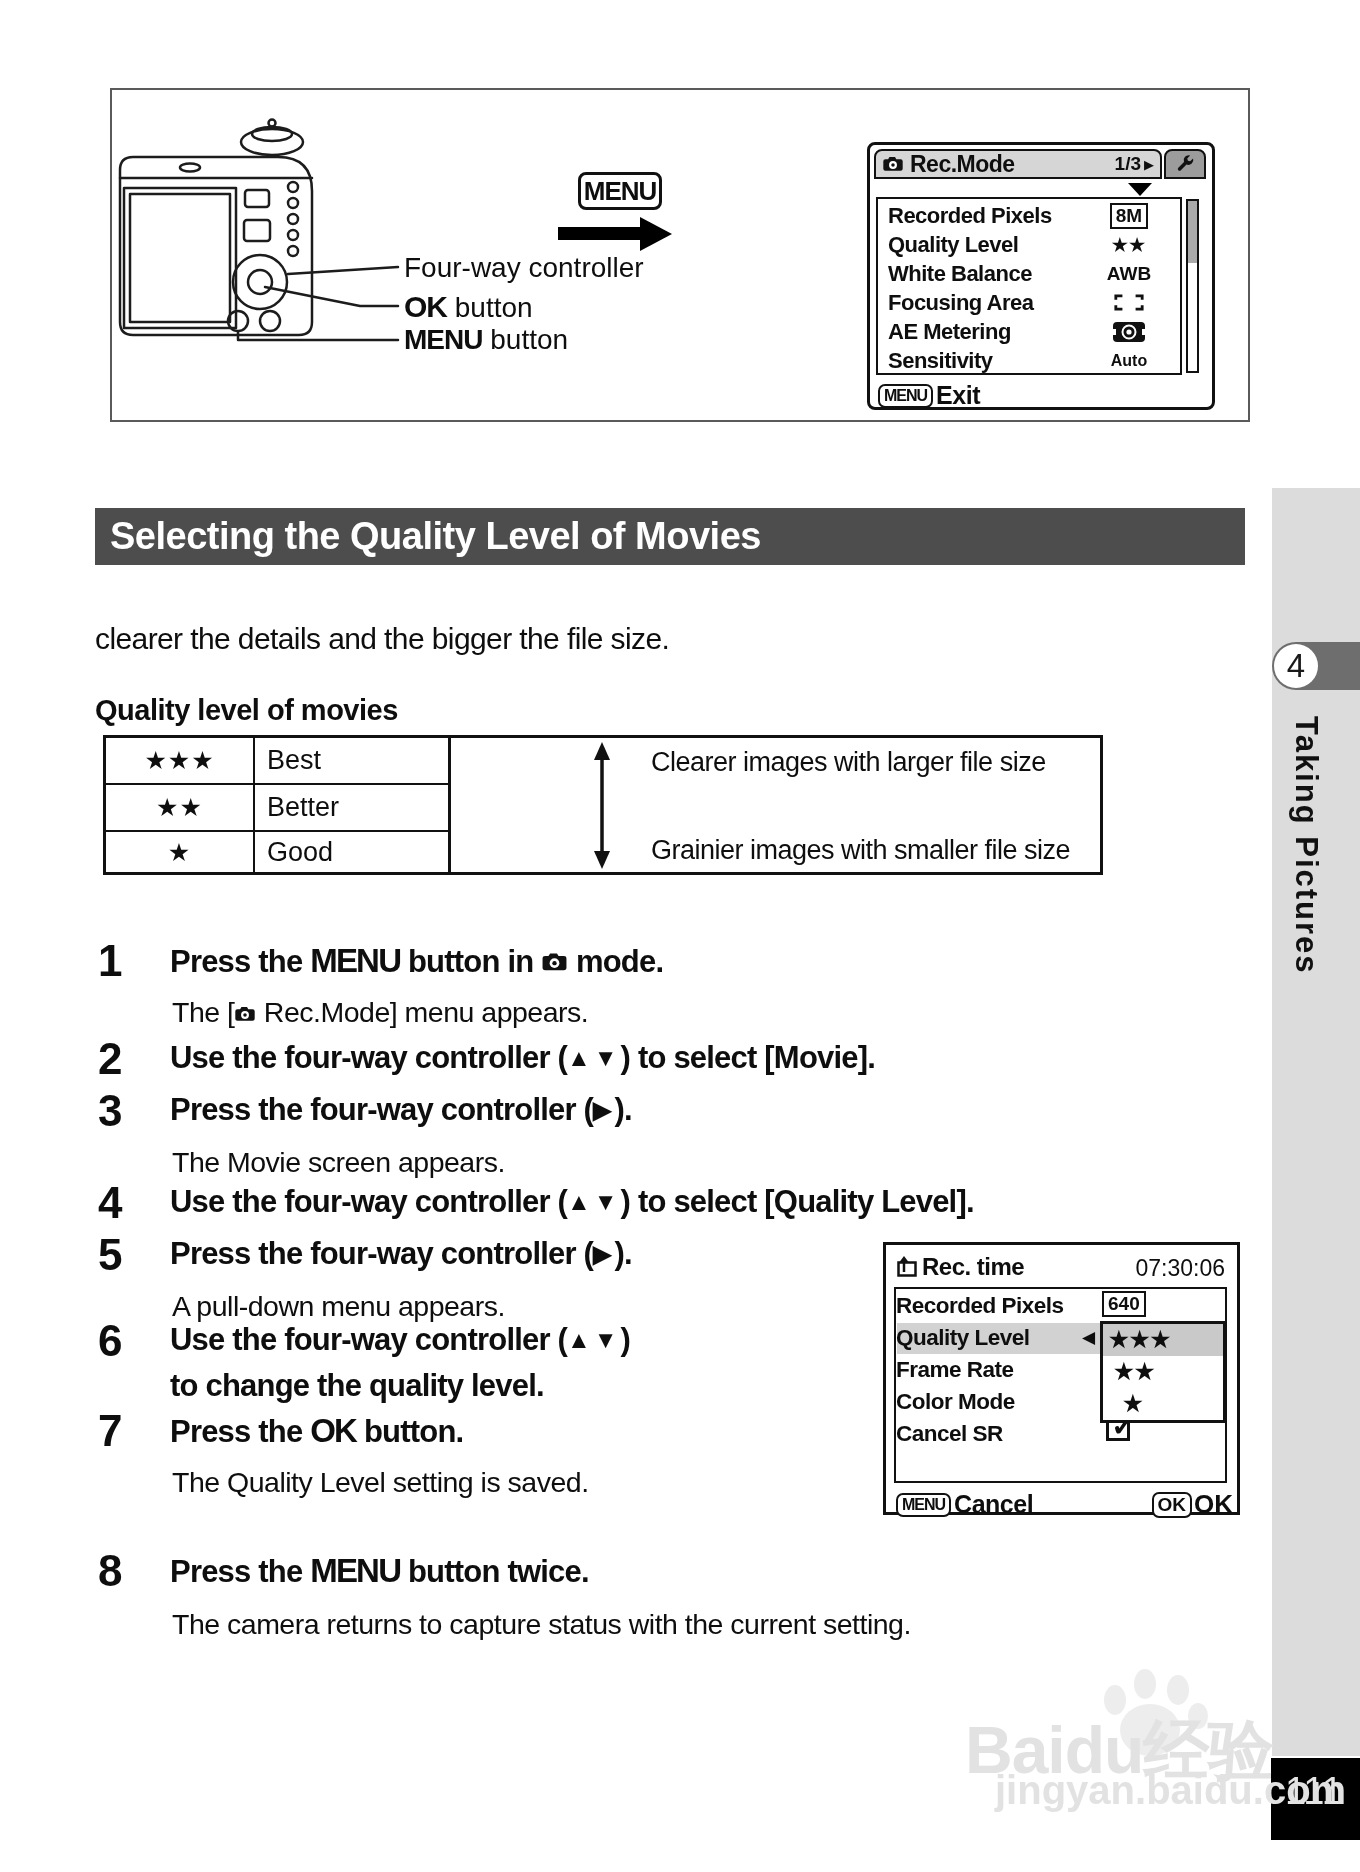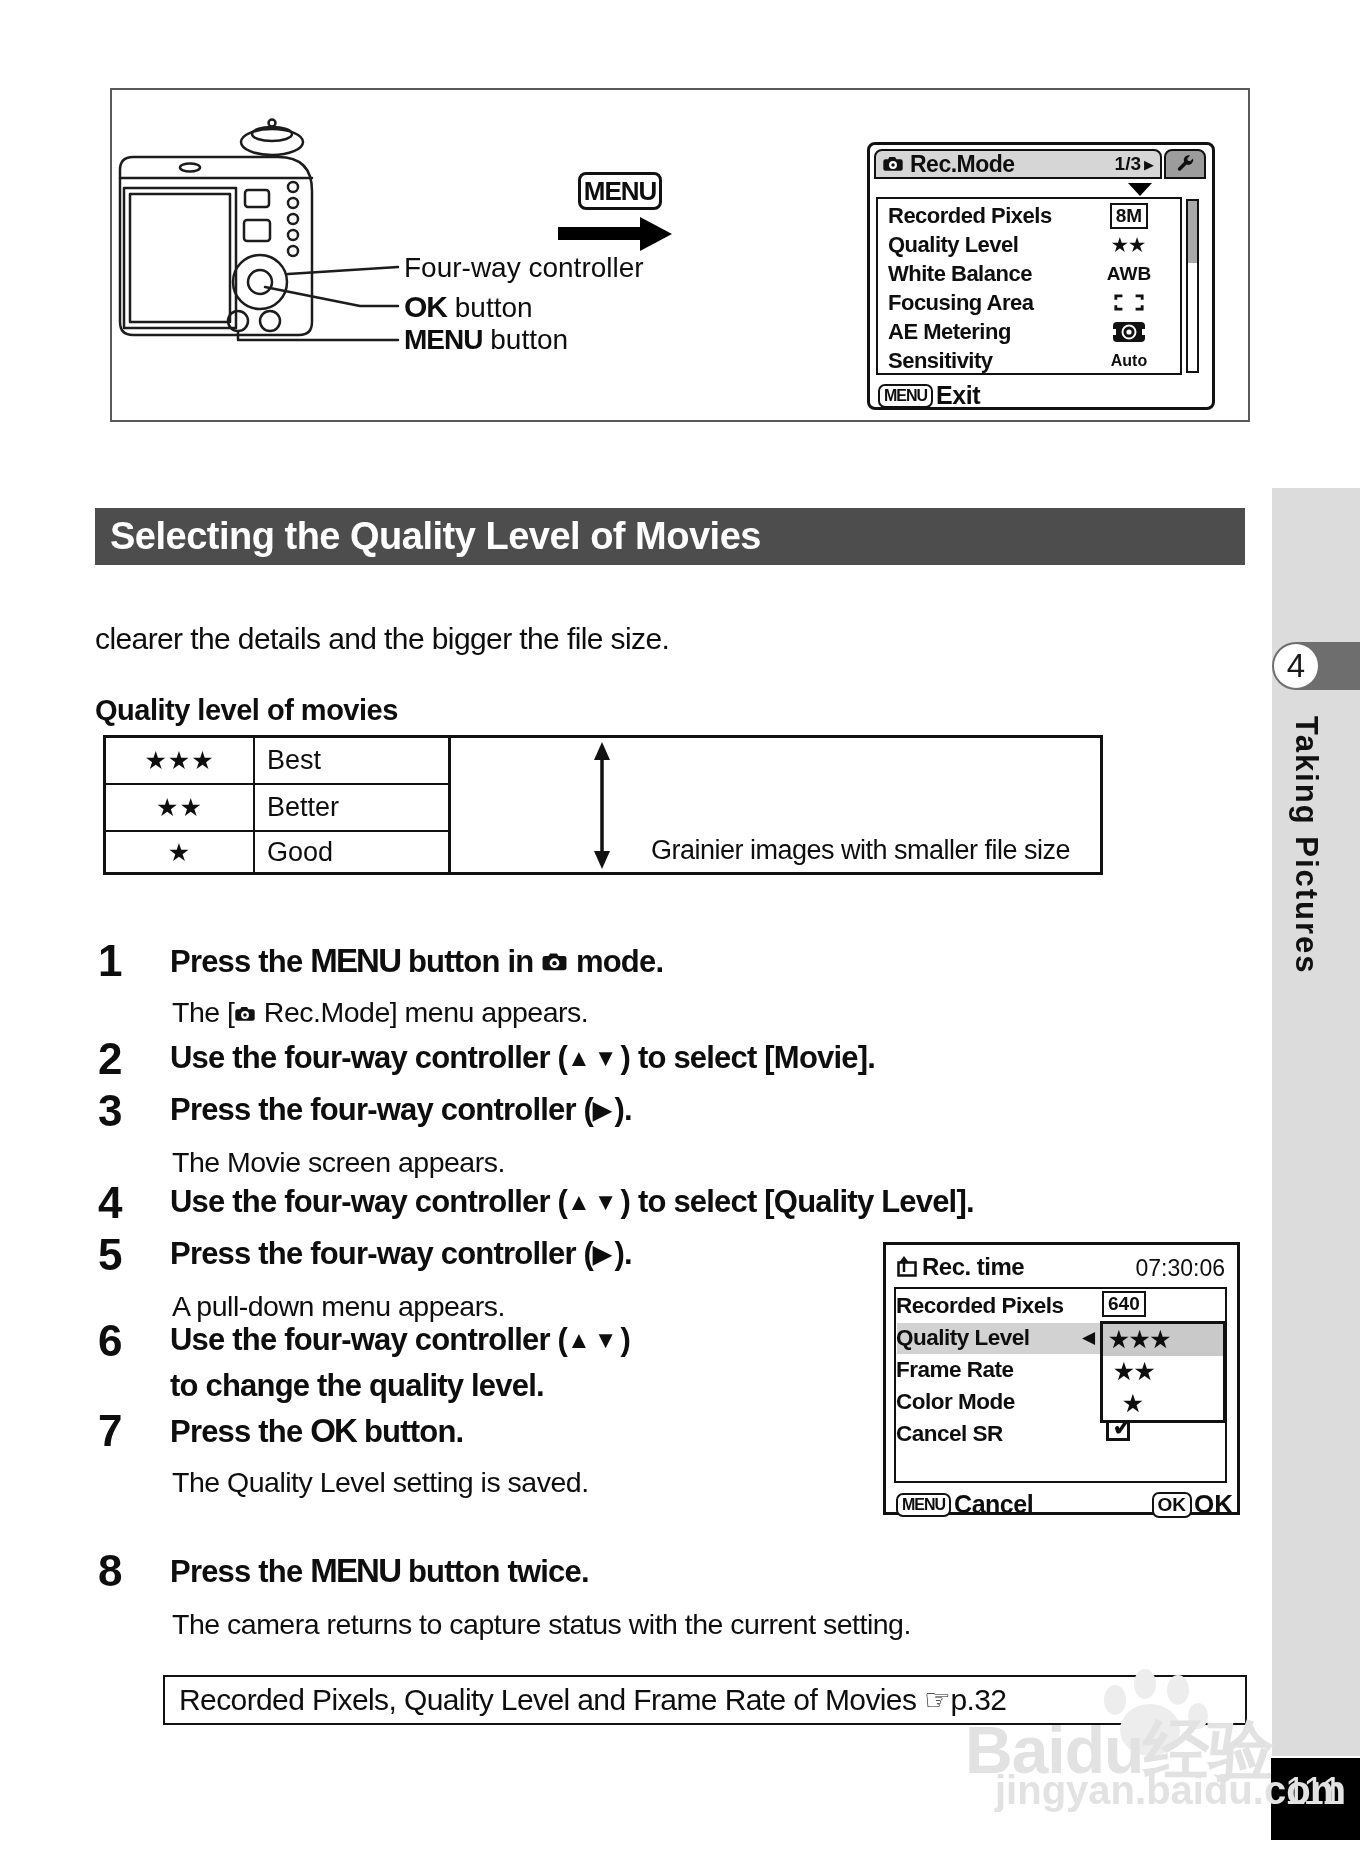--- a/index.html
+++ b/index.html
@@ -262,20 +262,21 @@
     <div class="trow last" style="top:94px;height:40px">
       <div class="tc1">★</div>
       <div class="tc2">Good</div>
     </div>
     <div class="tvline"></div>
     <svg class="abs" style="left:476px;top:4px" width="40" height="127" viewBox="0 0 40 127">
       <line x1="20" y1="12" x2="20" y2="115" stroke="#111" stroke-width="3.5"></line>
       <polygon points="20,0 12,18 28,18" fill="#111"></polygon>
       <polygon points="20,127 12,109 28,109" fill="#111"></polygon>
     </svg>
+    <div class="tdesc" style="left:545px;top:9px">Clearer images with larger file size</div>
     <div class="tdesc" style="left:545px;top:97px">Grainier images with smaller file size</div>
   </div>
 
   <div id="steps">
       <div class="stepnum" style="top: 936px;">1</div>
       <div class="steptitle" style="top: 942px;"><span>Press the </span><span class="btn">MENU</span><span> button in </span><span><svg width="27" height="20" viewBox="0 0 26 19">
             <path d="M1.5 6.2 Q1.5 3.8 4 3.8 H7.2 L8.8 1.2 H15.4 L16.9 3.8 H22 Q24.5 3.8 24.5 6.2 V15 Q24.5 17.4 22 17.4 H4 Q1.5 17.4 1.5 15 Z" fill="#111"></path>
             <circle cx="13" cy="10.6" r="4.7" fill="#fff"></circle>
             <circle cx="13" cy="10.6" r="2.1" fill="#111"></circle>
           </svg></span><span> mode.</span></div>
@@ -340,23 +341,20 @@
     </div>
 
     <div class="s2foot">
       <span class="badge-sm">MENU</span>
       <span class="cancel-lbl">Cancel</span>
       <span class="okbadge">OK</span>
       <span class="ok-lbl">OK</span>
     </div>
   </div>
 
-  <div class="abs note">
-    <span>Recorded Pixels, Quality Level and Frame Rate of Movies </span><span class="hand">☞</span><span>p.32</span>
-  </div>
 
   <svg class="abs" style="left:1085px;top:1668px;z-index:5" width="135" height="95" viewBox="0 0 135 95">
     <g fill="#ededed">
       <ellipse cx="65" cy="62" rx="30" ry="26"></ellipse>
       <ellipse cx="30" cy="32" rx="11" ry="15"></ellipse>
       <ellipse cx="60" cy="16" rx="11" ry="15"></ellipse>
       <ellipse cx="93" cy="22" rx="11" ry="15"></ellipse>
       <ellipse cx="113" cy="48" rx="10" ry="13"></ellipse>
     </g>
   </svg>

